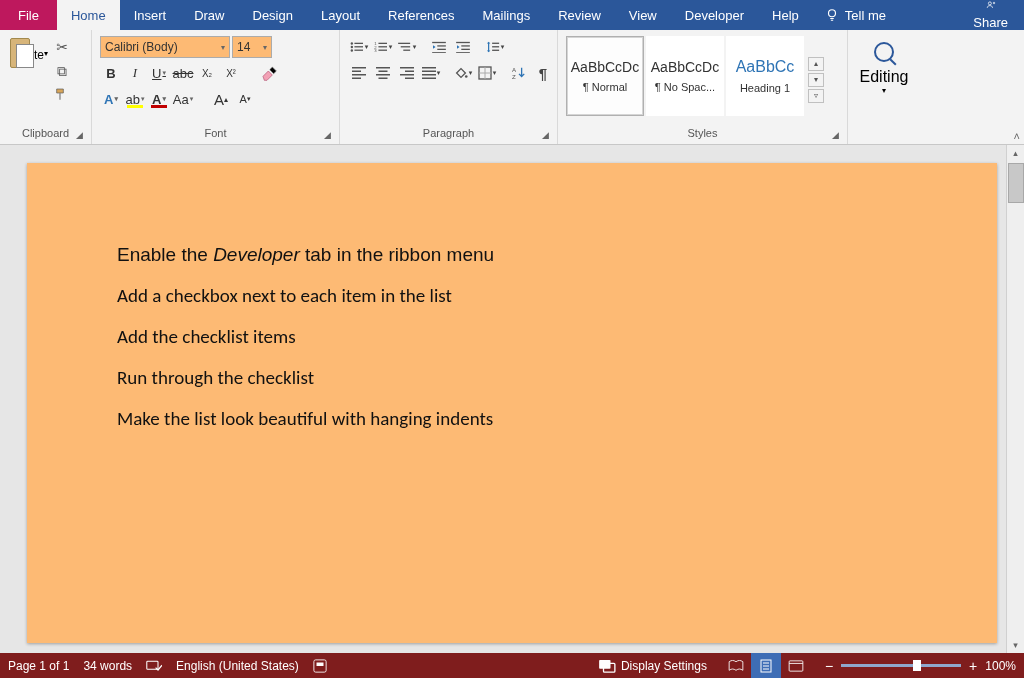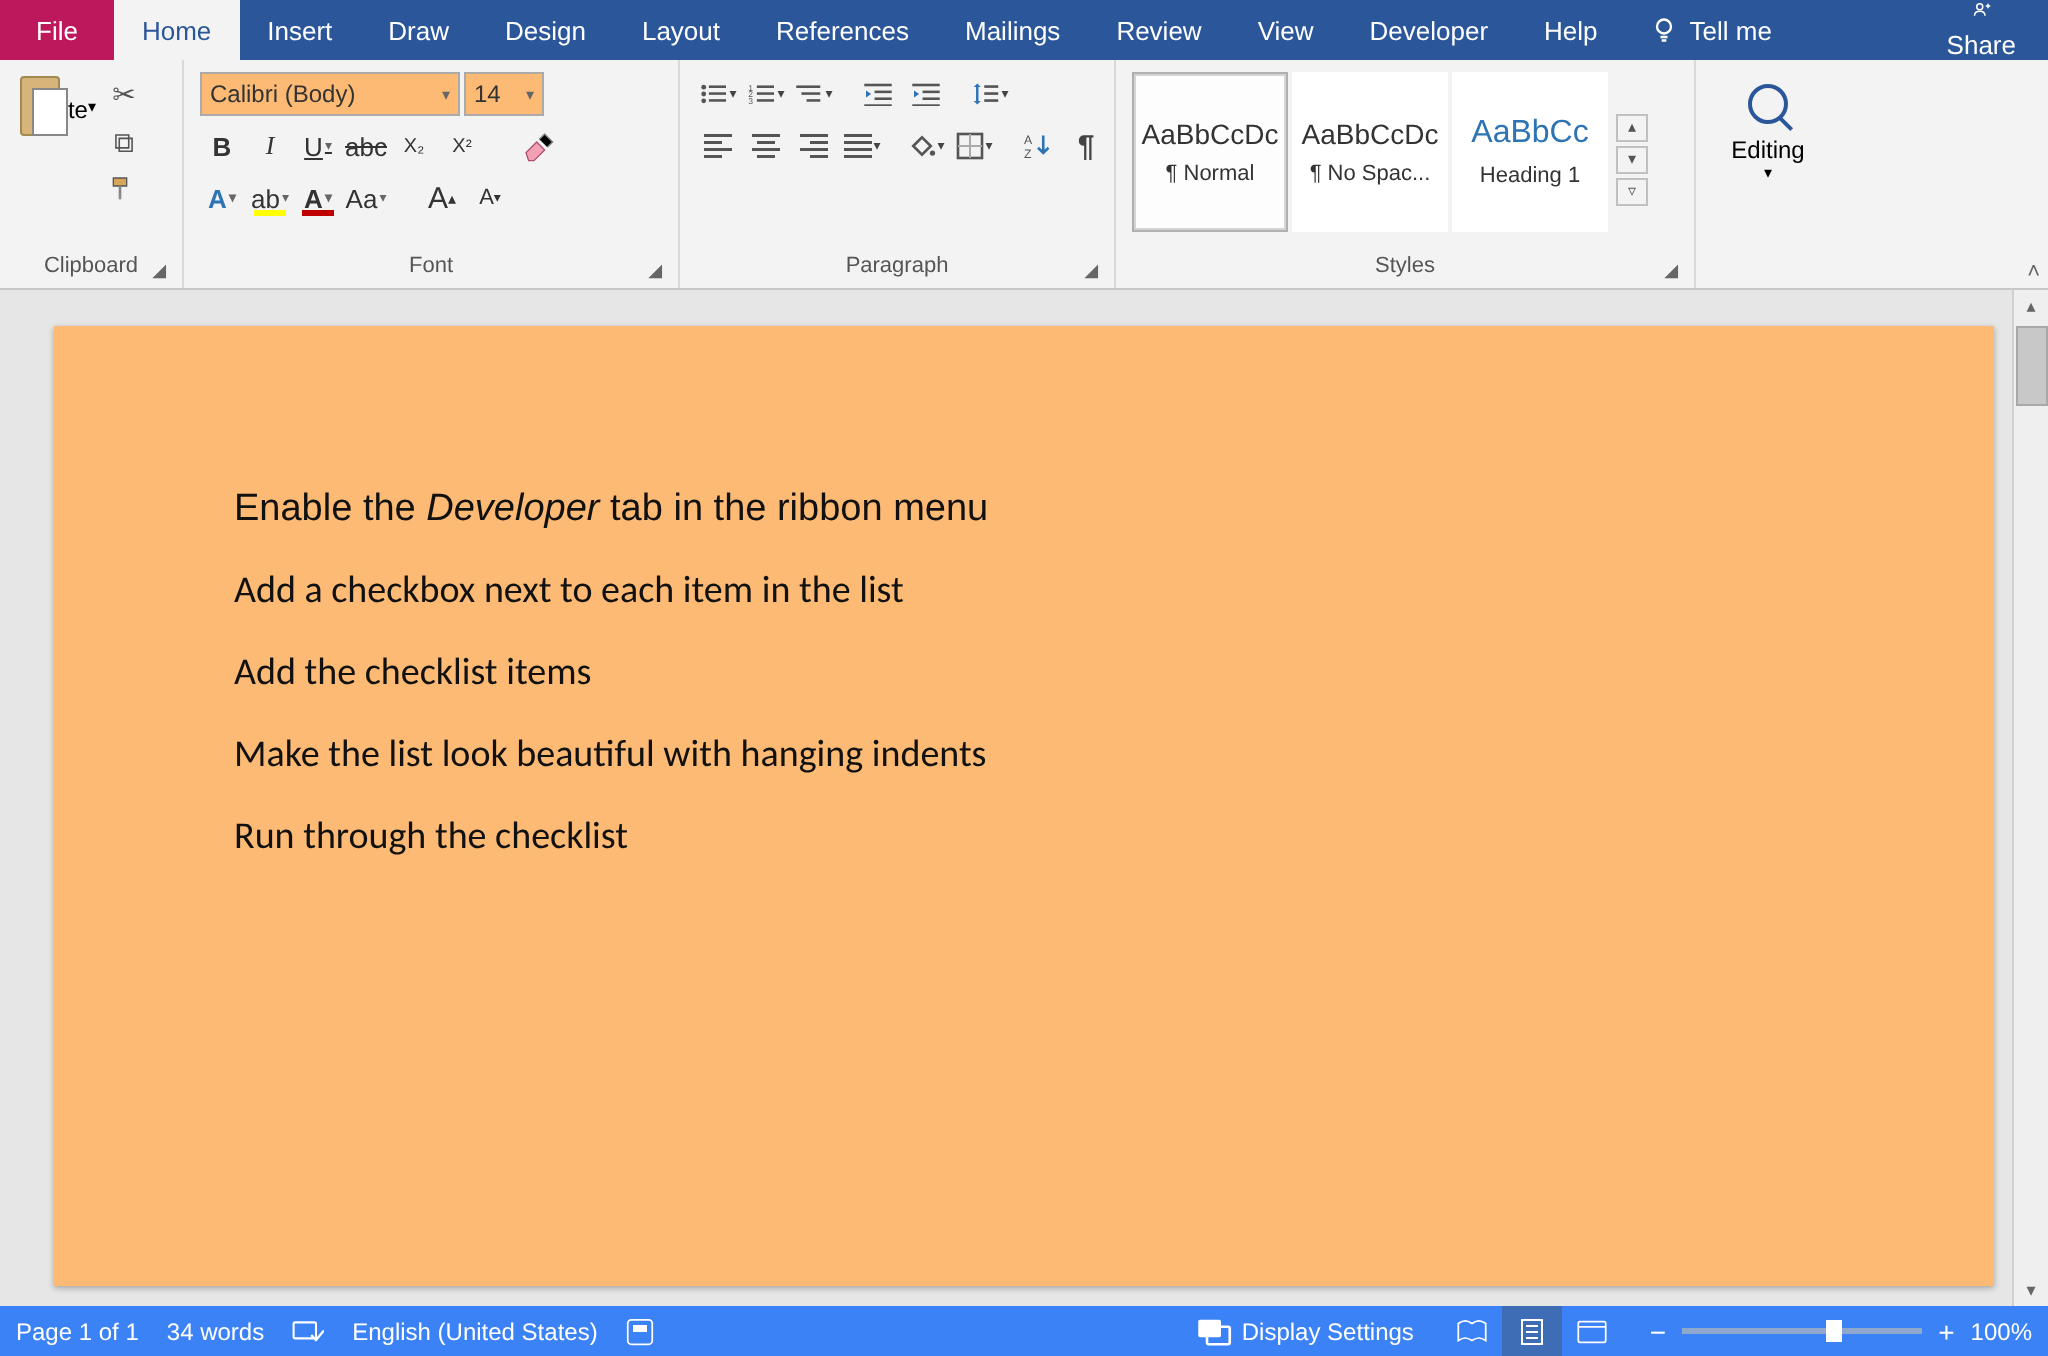--- a/index.html
+++ b/index.html
@@ -80,21 +80,21 @@
 .page { background:#fdba74; margin:18px auto 0 auto; width:970px; height:480px; box-shadow:0 1px 3px rgba(0,0,0,0.3); padding: 80px 0 0 90px; }
 .doc-line { font-size:19px; color:#111; font-family: Calibri, sans-serif; margin-bottom:18px; }
 .doc-line .ital { font-style:italic; }
 
 
 .vscroll { position:absolute; right:0; top:0; bottom:0; width:18px; background:#efefef; border-left:1px solid #d0d0d0; display:flex; flex-direction:column; align-items:center; }
 .vsbtn { width:16px; height:16px; font-size:9px; color:#666; display:flex; align-items:center; justify-content:center; cursor:pointer; }
 .vsthumb { width:16px; background:#c8c8c8; border:1px solid #a8a8a8; }
 
 
-.status-bar { height:25px; background:#3b82f6; color:#fff; display:flex; align-items:center; font-size:12px; padding:0 8px; gap:14px; }
+.status-bar { height:25px; background:#7f1d1d; color:#fff; display:flex; align-items:center; font-size:12px; padding:0 8px; gap:14px; }
 .status-bar .sb-item { display:flex; align-items:center; gap:5px; cursor:pointer; }
 .status-spacer { flex:1; }
 .view-btns { display:flex; align-items:center; }
 .view-btn { width:30px; height:25px; display:flex; align-items:center; justify-content:center; cursor:pointer; }
 .view-btn.active { background:#3e6db5; }
 .zoom { display:flex; align-items:center; gap:8px; }
 .zoom-slider { width:120px; height:3px; background:#8fa7cc; position:relative; }
 .zoom-slider .zthumb { position:absolute; top:-4px; left:72px; width:8px; height:11px; background:#fff; }
 .zoom-btn { cursor:pointer; font-size:14px; }
 
@@ -350,37 +350,37 @@
         <div class="gal-btn">▾</div>
         <div class="gal-btn">▿</div>
       </div>
     </div>
     <div class="ribbon-group-label"><span>Styles</span><span class="dlaunch">◢</span></div>
   </div>
 
   <div class="ribbon-group" style="width:72px;border-right:none">
     <div class="ribbon-group-body editing-body">
       <div class="find-icon"></div>
-      <span style="font-size:12px">Editing</span>
+      <span style="font-size:16px">Editing</span>
       <span class="chev">▾</span>
     </div>
   </div>
 
   <div class="ribbon-collapse">˄</div>
 </div>
 
 <div class="doc-area">
   <div class="page">
     <div class="doc-line">
       <span>Enable the </span><span class="ital">Developer</span><span> tab in the ribbon menu</span>
     </div>
     <div class="doc-line">Add a checkbox next to each item in the list</div>
     <div class="doc-line">Add the checklist items</div>
+    <div class="doc-line">Run through the checklist</div>
     <div class="doc-line">Make the list look beautiful with hanging indents</div>
-    <div class="doc-line">Run through the checklist</div>
   </div>
   <div class="vscroll">
     <div class="vsbtn">▴</div>
     <div class="vsthumb" style="height:40px;margin-top:2px"></div>
     <div style="flex:1"></div>
     <div class="vsbtn">▾</div>
   </div>
 </div>
 
 <div class="status-bar">

